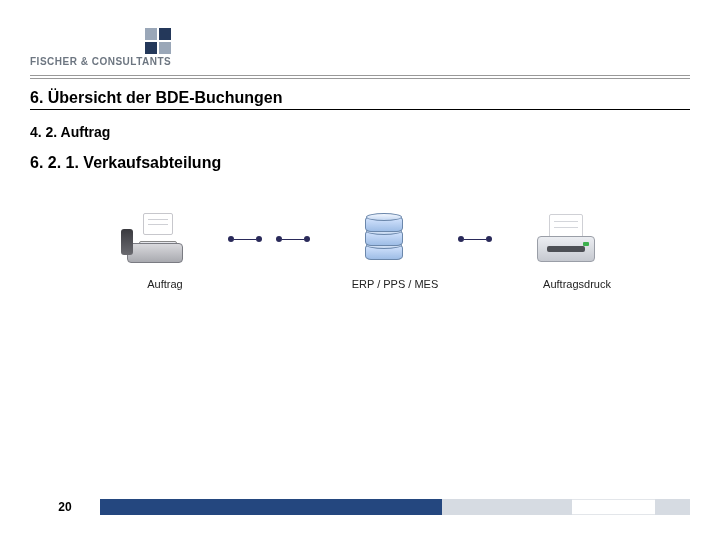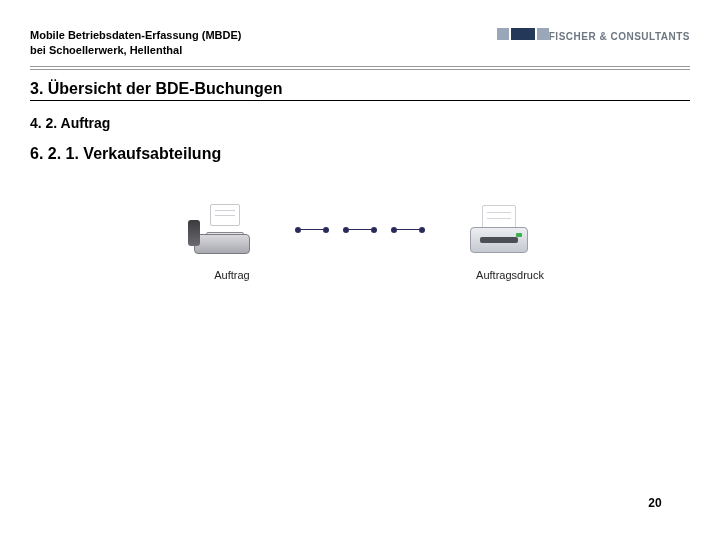--- a/index.html
+++ b/index.html
@@ -7,21 +7,21 @@
     width: 720px; height: 540px;
     font-family: Arial, Helvetica, sans-serif;
     background: #fff; color: #000;
     position: relative; overflow: hidden;
   }
   .header {
     display: flex; justify-content: space-between; align-items: flex-start;
     padding: 28px 30px 6px 30px;
   }
   .header-left { font-size: 11px; font-weight: bold; line-height: 1.35; }
-  .logo-wrap { display: flex; flex-direction: row; align-items: flex-end; }
+  .logo-wrap { display: flex; flex-direction: column; align-items: flex-end; }
   .logo-squares { display: flex; gap: 2px; margin-bottom: 2px; }
   .logo-squares .sq { width: 12px; height: 12px; }
   .sq.dark  { background: #24385a; }
   .sq.light { background: #9aa7b8; }
   .logo-text { font-size: 10px; letter-spacing: 0.5px; color: #6d7681; font-weight: 600; text-align: right; }
   .rule { height: 1px; background: #999; margin: 2px 30px 0 30px; }
   .rule2 { margin-top: 2px; }
 
   .section-title {
     font-size: 16px; font-weight: bold; margin: 10px 30px 0 30px;
@@ -82,52 +82,48 @@
   .pr-body { position:absolute; bottom:4px; left:4px; width:58px; height:26px;
     background:linear-gradient(#eceef2,#c6c9d0); border:1px solid #9a9ea7; border-radius:4px;}
   .pr-slot { position:absolute; bottom:14px; left:14px; width:38px; height:6px; background:#4d4f55; border-radius:2px;}
   .pr-btn  { position:absolute; bottom:20px; right:10px; width:6px; height:4px; background:#3cb04d; border-radius:1px;}
   .pr-paper{ position:absolute; top:0; left:16px; width:34px; height:26px; background:#fff; border:1px solid #cfd0d5; border-radius:2px;}
   .pr-paper::before,.pr-paper::after{content:"";position:absolute;left:4px;right:4px;height:1px;background:#d4d6db;}
   .pr-paper::before{top:6px;} .pr-paper::after{top:12px;}
 
   
   .footer { position:absolute; left:30px; right:30px; bottom:22px; height:22px;
-    display:flex; align-items:flex-end;flex-direction:column; }
+    display:flex; align-items:center; }
   .page-no { font-size:12px; font-weight:bold; width:70px; text-align:center; }
   .bar-wrap { flex:1; height:16px; display:flex; }
   .bar-blue  { background:#24477f; width:58%; height:100%; }
   .bar-grey1 { background:#d6dbe2; width:22%; height:100%; }
   .bar-white { background:#ffffff; width:14%; height:100%; border:1px solid #e3e6ea; border-left:none; border-right:none;}
   .bar-grey2 { background:#d6dbe2; width:6%; height:100%; }
 </style>
 </head>
 <body>
 
 <div class="header">
-  <div class="header-left">
-    <div>Mobile Betriebsdaten-Erfassung (MBDE)</div>
-    <div>bei Schoellerwerk, Hellenthal</div>
-  </div>
   <div class="logo-wrap">
     <div class="logo-squares">
       <div class="sq light"></div>
         <div class="sq dark"></div>
     </div>
     <div class="logo-squares">
       <div class="sq dark"></div>
         <div class="sq light"></div>
     </div>
     <div class="logo-text">FISCHER &amp; CONSULTANTS</div>
   </div>
 </div>
 <div class="rule"></div>
 <div class="rule rule2"></div>
 
-<div class="section-title">3. Übersicht der BDE-Buchungen</div>
+<div class="section-title">6. Übersicht der BDE-Buchungen</div>
 <div class="sub1">4. 2. Auftrag</div>
 <div class="sub2">6. 2. 1. Verkaufsabteilung</div>
 
 <div class="flow">
 
   <div class="node">
     <div class="node-icon">
       <div class="fax-body">
         <div class="fax-paper"></div>
         <div class="fax-screen"></div>
@@ -144,20 +140,36 @@
       <div class="dot"></div>
   </div>
 
 
   <div class="connector">
     <div class="dot"></div>
       <div class="line"></div>
       <div class="dot"></div>
   </div>
 
+  <div class="node">
+    <div class="node-icon">
+      <div class="db">
+        <div class="cyl c3">
+            <div class="cyl-top"></div>
+          </div>
+        <div class="cyl c2">
+            <div class="cyl-top"></div>
+          </div>
+        <div class="cyl c1">
+            <div class="cyl-top"></div>
+          </div>
+      </div>
+    </div>
+    <div class="node-label">ERP / PPS / MES</div>
+  </div>
 
   <div class="connector">
     <div class="dot"></div>
       <div class="line"></div>
       <div class="dot"></div>
   </div>
 
   <div class="node">
     <div class="node-icon">
       <div class="printer">

